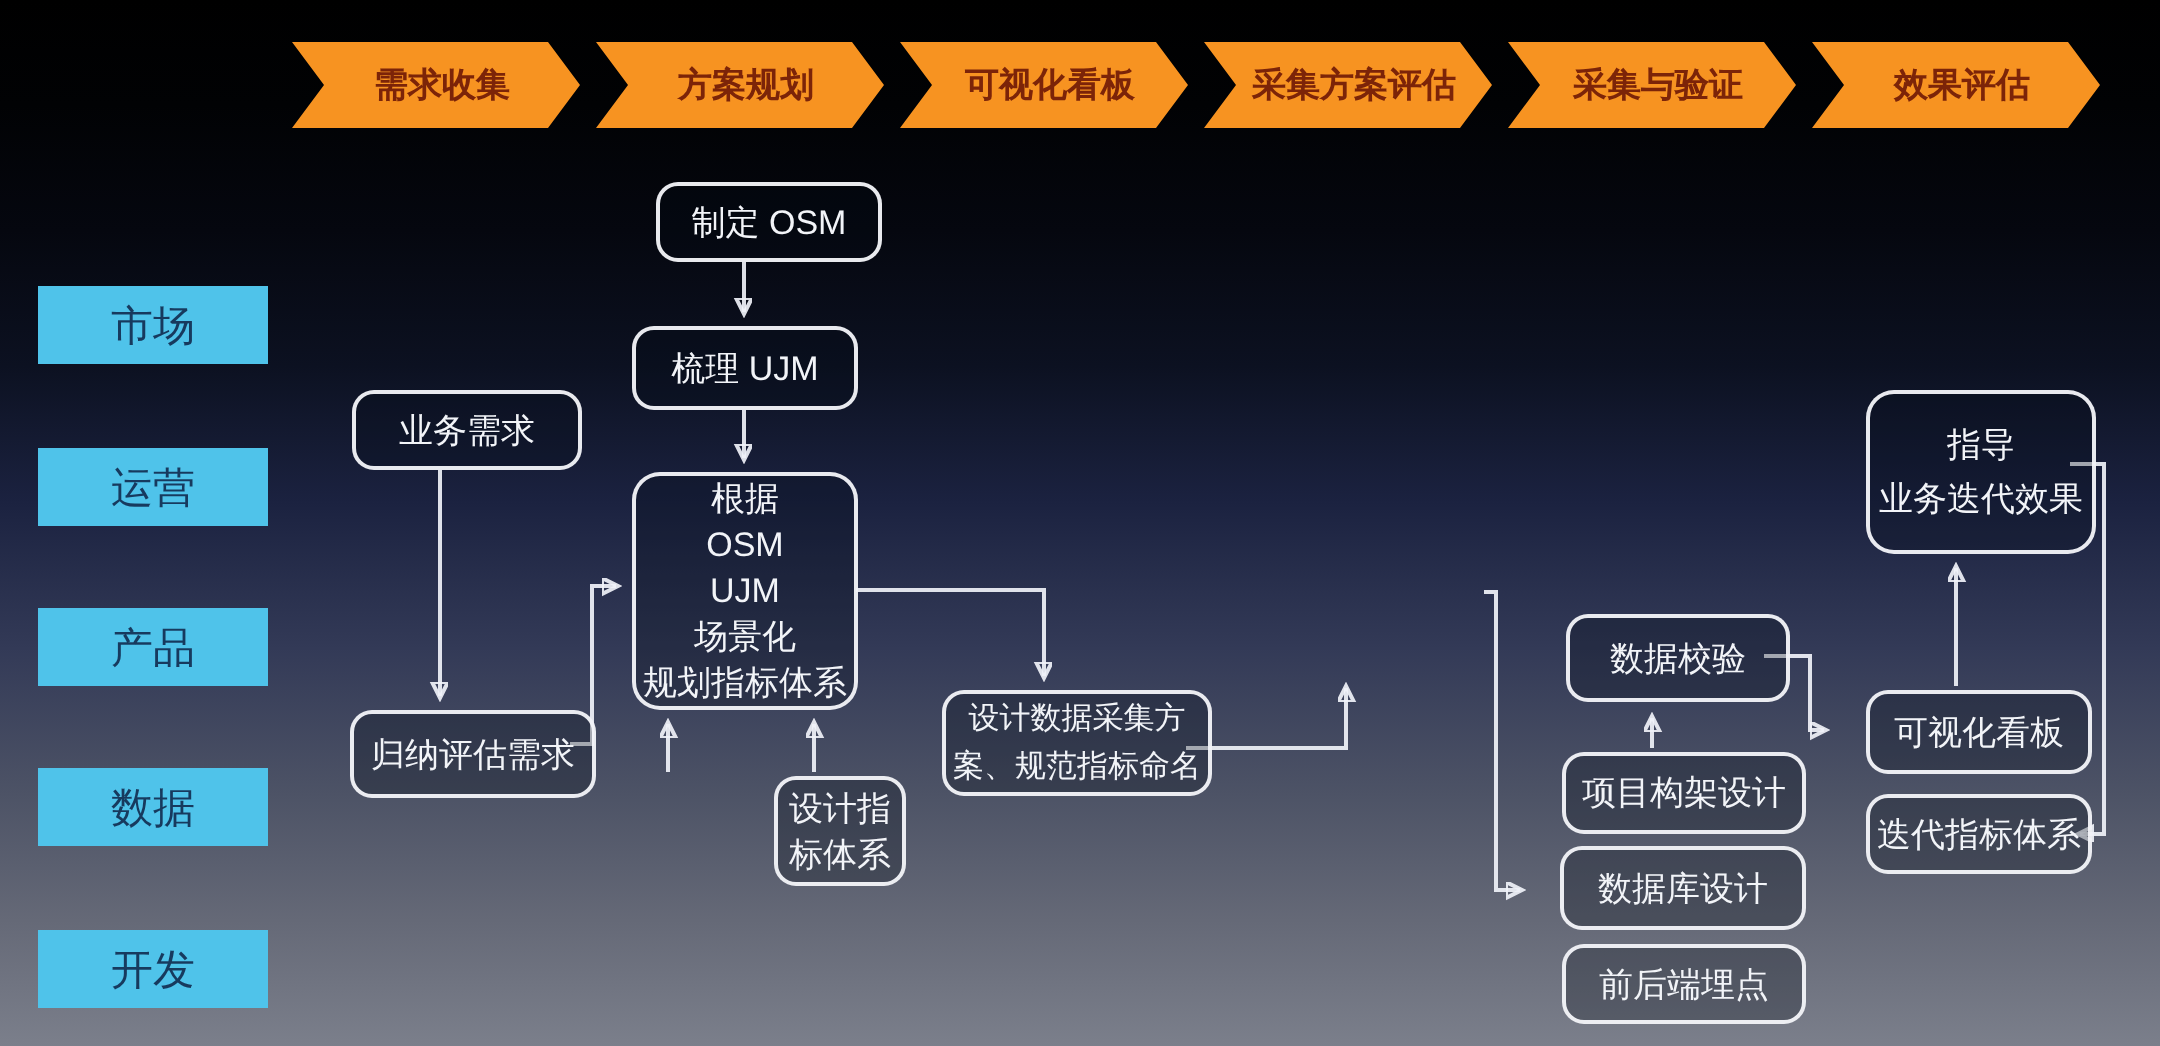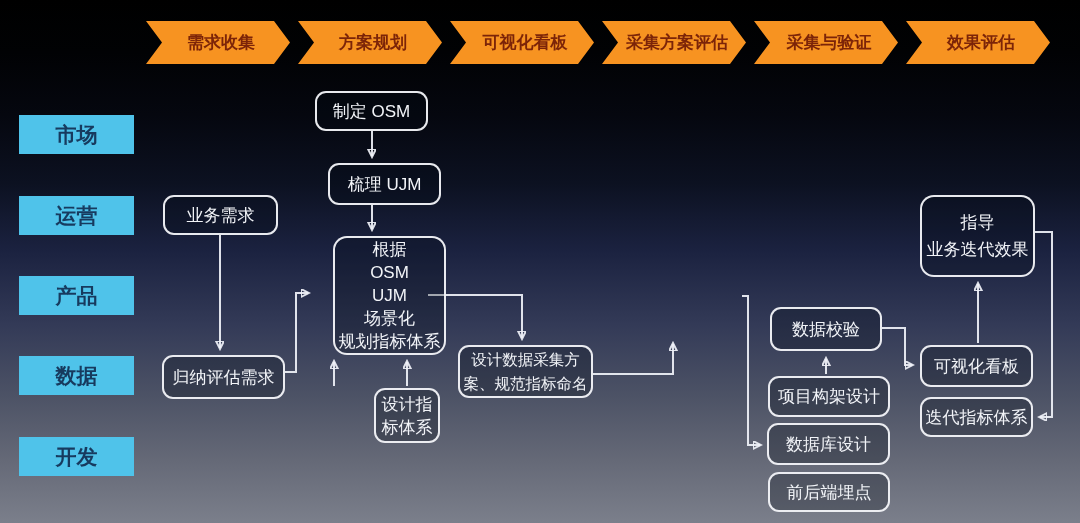--- a/index.html
+++ b/index.html
@@ -19,34 +19,35 @@
     color:#7c2408;
     font-size:17px;font-weight:700;
     display:flex;align-items:center;justify-content:center;
     clip-path:polygon(0 0, calc(100% - 16px) 0, 100% 50%, calc(100% - 16px) 100%, 0 100%, 16px 50%);
     padding-left:6px;box-sizing:border-box;
   }
   
   .role{
     position:absolute;left:19px;width:115px;height:39px;
     background:#4fc3ea;color:#173a5e;
-    font-size:21px;font-weight:700;
-    display:flex;align-items:center;justify-content:center;
+    font-size:21px;font-weight:400;
+    display:flex;align-items:center;justify-content:center;margin-top:28px;
   }
   
   .node{
     position:absolute;box-sizing:border-box;
     border:2px solid rgba(244,246,250,0.95);
     border-radius:11px;
     background:rgba(5,9,22,0.28);
     color:#f2f4f8;
     font-size:17px;line-height:23px;
     display:flex;align-items:center;justify-content:center;
     text-align:center;white-space:pre-line;
     padding:2px;
+    margin-left:13px;
   }
   .node.small-font{font-size:15.5px;}
   .node.big-radius{border-radius:14px;text-align:center;}
   svg.connectors{position:absolute;left:0;top:0;pointer-events:none;}
   svg.connectors path{fill:none;stroke:rgba(240,242,248,0.92);stroke-width:2px;}
 </style>
 </head>
 <body>
 
 <div class="canvas">
@@ -79,23 +80,23 @@
     <path d="M428,295 H522 V338" marker-end="url(#ah)"></path>
     <path d="M593,374 H673 V344" marker-end="url(#ah)"></path>
     <path d="M742,296 H748 V445 H760" marker-end="url(#ah)"></path>
     <path d="M826,374 V359" marker-end="url(#ah)"></path>
     <path d="M882,328 H905 V365 H912" marker-end="url(#ah)"></path>
     <path d="M978,343 V284" marker-end="url(#ah)"></path>
     <path d="M1035,232 H1052 V417 H1040" marker-end="url(#ah)"></path>
   </svg>
 
   <div class="node" style="left:315px;top:91px;width:113px;height:40px">制定 OSM</div>
-  <div class="node" style="left:328px;top:163px;width:113px;height:42px">梳理 UJM</div>
+  <div class="node" style="left:303px;top:163px;width:113px;height:42px">梳理 UJM</div>
   <div class="node" style="left:163px;top:195px;width:115px;height:40px">业务需求</div>
-  <div class="node big-radius" style="left:333px;top:236px;width:113px;height:119px">根据
+  <div class="node big-radius" style="left:303px;top:236px;width:113px;height:119px">根据
 OSM
 UJM
 场景化
 规划指标体系</div>
   <div class="node" style="left:162px;top:355px;width:123px;height:44px">归纳评估需求</div>
   <div class="node" style="left:374px;top:388px;width:66px;height:55px">设计指
 标体系</div>
   <div class="node small-font" style="left:458px;top:345px;width:135px;height:53px;line-height:24px">设计数据采集方
 案、规范指标命名</div>
   <div class="node" style="left:770px;top:307px;width:112px;height:44px">数据校验</div>

